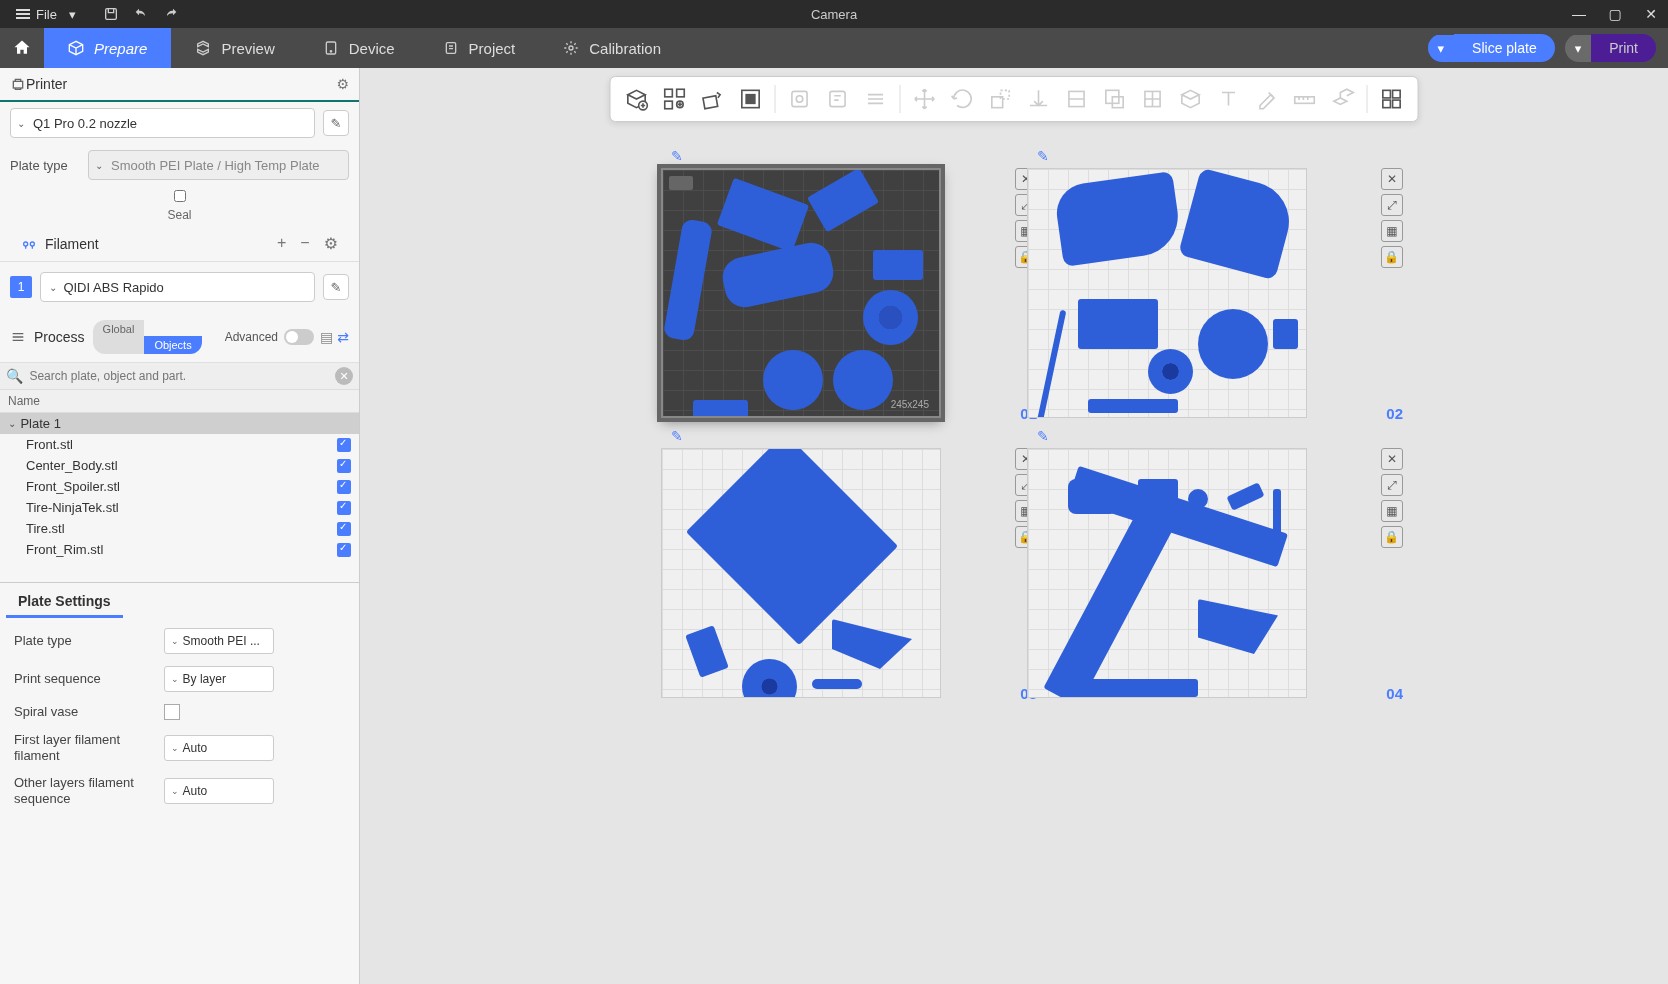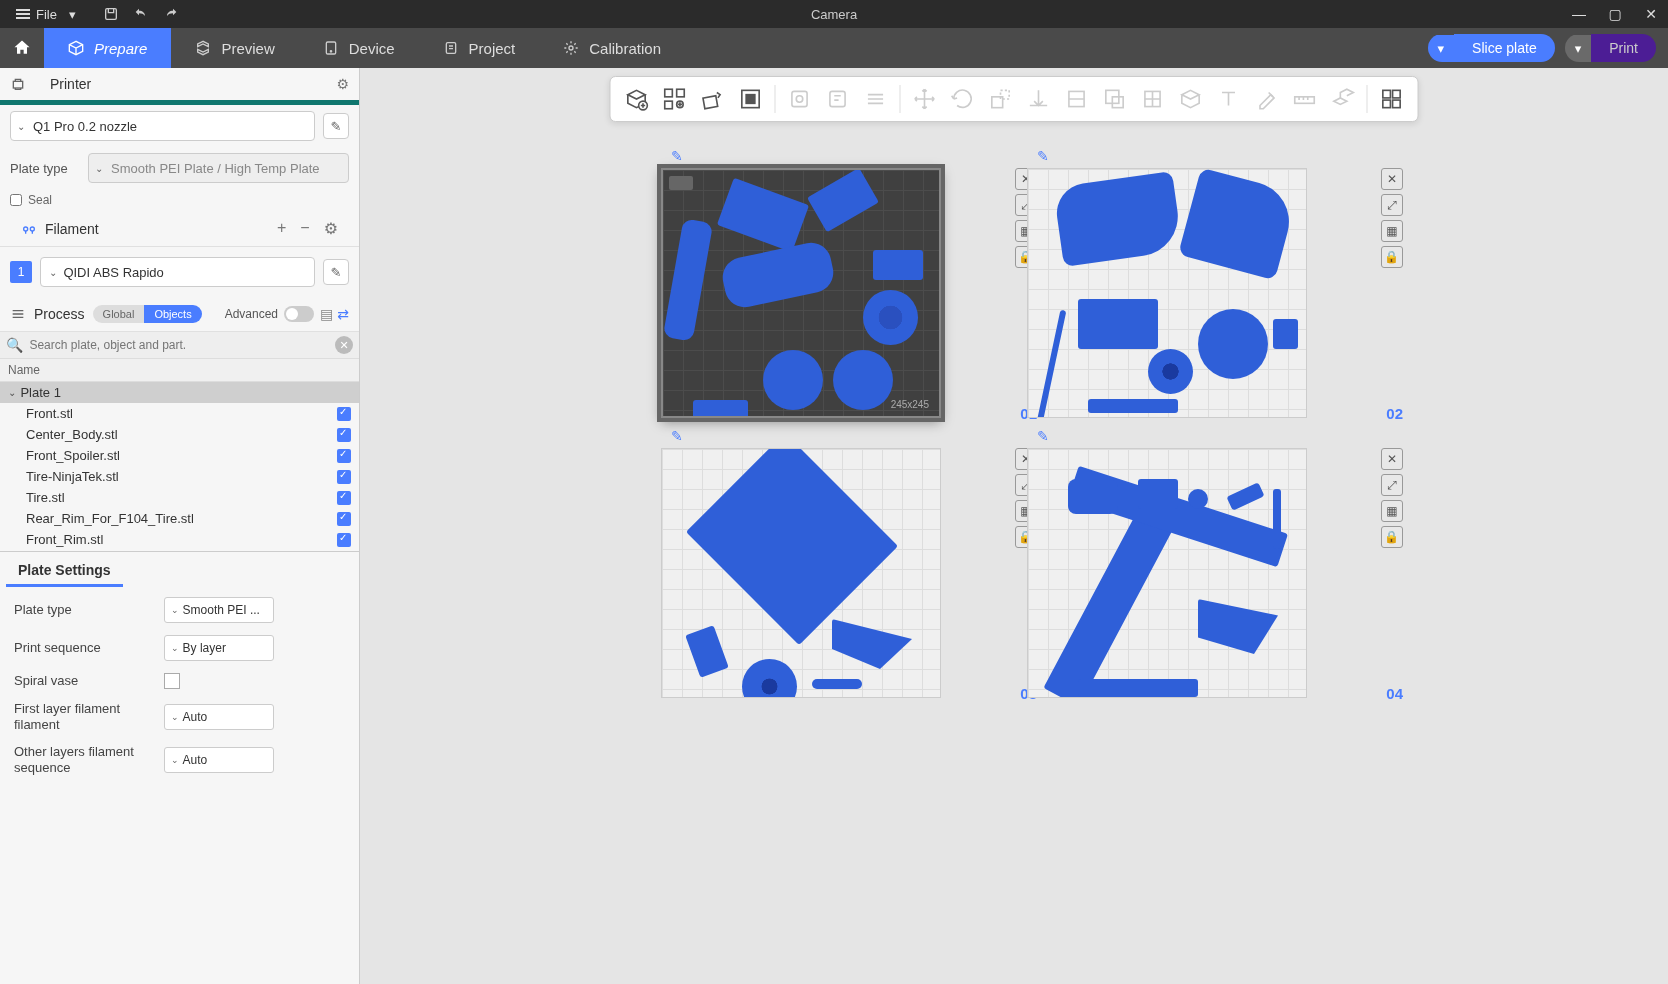--- a/index.html
+++ b/index.html
@@ -28,44 +28,44 @@
   .pill-main { background:#4a7dff; color:#fff; padding:6px 18px; font-size:14px; cursor:pointer; }
   .pill-group.gray .pill-left { background:#6a6a6a; }
   .pill-group.gray .pill-main { background:#4c1d95; color:#ccc; }
 
   
   .workspace { display:flex; height:calc(984px - 28px - 40px); }
   .sidebar { width:360px; background:#f6f6f6; display:flex; flex-direction:column; border-right:1px solid #ccc; }
   .canvas-area { flex:1; background:#e5e5e5; position:relative; overflow:hidden; }
 
   
-  .section-header { display:flex; align-items:center; gap:24px; padding:8px 10px; border-bottom:5px solid #0f766e; font-size:14px; }
+  .section-header { display:flex; align-items:center; gap:0; padding:8px 10px; border-bottom:2px solid #0f766e; font-size:14px; }
   .section-header .gear { margin-left:auto; color:#777; cursor:pointer; }
   .row { display:flex; align-items:center; gap:8px; padding:6px 10px; }
   .select-box { flex:1; border:1px solid #ccc; border-radius:4px; background:#fff; height:30px; display:flex; align-items:center; padding:0 8px; position:relative; cursor:pointer; }
   .select-box .chev-down { position:absolute; left:6px; font-size:10px; color:#666; }
   .select-box .txt { margin-left:14px; font-size:13px; color:#333; white-space:nowrap; overflow:hidden; text-overflow:ellipsis; }
   .select-box.muted .txt { color:#888; }
   .edit-icon { width:26px; height:26px; border:1px solid #ccc; border-radius:4px; display:flex; align-items:center; justify-content:center; cursor:pointer; color:#666; background:#fff; }
   .label-inline { font-size:13px; color:#555; min-width:70px; }
-  .seal-row { display:flex; align-items:center; gap:6px; padding:4px 10px; font-size:12px; color:#666; }
+  .seal-row { display:flex; align-items:center; gap:6px; padding:4px 10px; font-size:12px; color:#666;flex-direction:column; }
   .seal-row input { width:12px; height:12px; }
 
   .filament-header { display:flex; align-items:center; gap:8px; padding:8px 21px; border-bottom:1px solid #e0e0e0; }
   .filament-header .title { font-size:14px; }
   .filament-header .actions { margin-left:auto; display:flex; gap:14px; color:#777; font-size:16px; cursor:pointer; }
   .filament-row { display:flex; align-items:center; gap:8px; padding:10px 10px; }
   .filament-swatch { width:22px; height:22px; background:#4a7dff; color:#fff; display:flex; align-items:center; justify-content:center; font-size:12px; border-radius:2px; }
   .filament-select { flex:1; border:1px solid #ccc; border-radius:4px; background:#fff; height:30px; display:flex; align-items:center; padding:0 8px; cursor:pointer; }
 
   .process-header { display:flex; align-items:center; gap:8px; padding:8px 10px; border-bottom:1px solid #e0e0e0; }
   .process-header .title { font-size:14px; }
   .toggle-pill { display:flex; border-radius:12px; overflow:hidden; font-size:11px; }
   .toggle-pill span { padding:3px 10px; background:#ddd; color:#666; cursor:pointer; }
-  .toggle-pill span.active { background:#4a7dff; color:#fff; }
+  .toggle-pill span.active { background:#4a7dff; color:#fff;margin-top:16px; }
   .adv-group { margin-left:auto; display:flex; align-items:center; gap:6px; }
   .adv-group .switch { width:30px; height:16px; border-radius:8px; background:#ccc; position:relative; cursor:pointer; }
   .adv-group .switch::after { content:''; position:absolute; width:12px; height:12px; background:#fff; border-radius:50%; top:2px; left:2px; }
   .adv-group .mini-icons { display:flex; gap:4px; color:#888; font-size:14px; }
 
   .search-row { display:flex; align-items:center; padding:4px 6px; border-bottom:1px solid #ddd; background:#eee; }
   .search-row .mag { color:#777; font-size:14px; margin-right:6px; }
   .search-row input { flex:1; border:none; background:transparent; outline:none; font-size:12px; }
   .search-row .clear { width:18px; height:18px; border-radius:50%; background:#bbb; color:#fff; display:flex; align-items:center; justify-content:center; font-size:11px; cursor:pointer; }
 
@@ -321,25 +321,20 @@
           <span>Tire-NinjaTek.stl</span>
           <span class="check"></span>
         </div>
       <div class="tree-row">
           <span class="indent"></span>
           <span>Tire.stl</span>
           <span class="check"></span>
         </div>
       <div class="tree-row">
           <span class="indent"></span>
-          <span>Rear_Rim_For_F104_Tire.stl</span>
-          <span class="check"></span>
-        </div>
-      <div class="tree-row">
-          <span class="indent"></span>
           <span>Front_Rim.stl</span>
           <span class="check"></span>
         </div>
       <div class="tree-row" style="opacity:0.6;">
           <span class="indent"></span>
         </div>
     </div>
 
     <div class="plate-settings-header">Plate Settings</div>
     <div class="settings-body">

